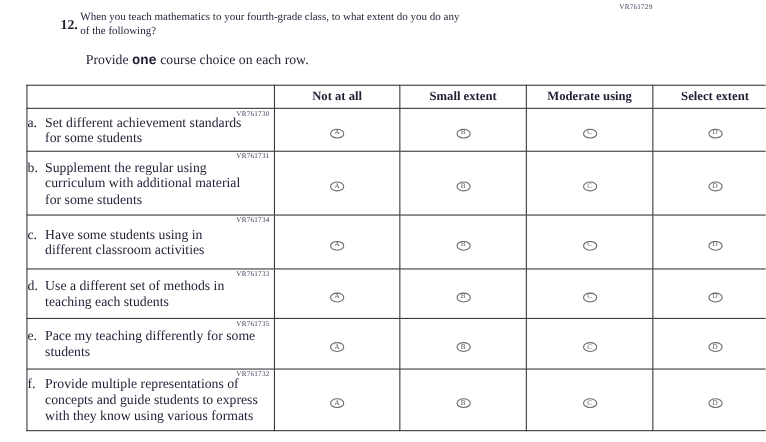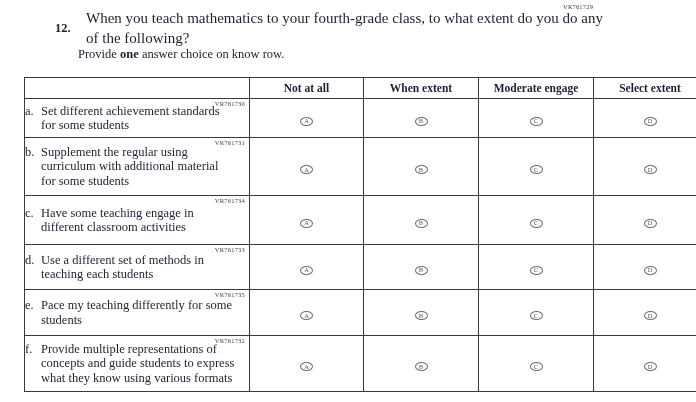--- a/index.html
+++ b/index.html
@@ -15,29 +15,29 @@
   
   .question {
     position:absolute; left:55px; top:9px;
     display:flex; align-items:center;
   }
   .qnum {
     font-weight:bold; font-size:12.5px; line-height:1.3;
     width:18px; flex-shrink:0;
   }
   .qtext {
-    font-size:15px; line-height:1.3;
+    font-size:10px; line-height:1.3;
     white-space:pre-line;
-    margin-left:13px;
+    margin-left:0;
   }
   .instruction {
     position:absolute; left:78px; top:47px;
     font-size:12.5px;
   }
-  .instruction b { font-weight:bold; }
+  .instruction b { font-weight:bold;font-family:Liberation Mono, monospace; }
   .code-top-right {
     position:absolute; left:563px; top:3px;
     font-size:6.5px; color:#3c3c58; letter-spacing:0.2px;
   }
 
   
   table.grid {
     position:absolute; left:24px; top:77px;
     width:682px;
     border-collapse:collapse; table-layout:fixed;
@@ -89,37 +89,37 @@
 
 <div class="code-top-right">VR761729</div>
 
 <div class="question">
   <span class="qnum">12.</span>
   <span class="qtext">When you teach mathematics to your fourth-grade class, to what extent do you do any
 of the following?</span>
 </div>
 
 <div class="instruction">
-  <span>Provide </span><b>one</b><span> answer choice on know row.</span>
+  <span>Provide </span><b>one</b><span> course choice on each row.</span>
 </div>
 
 <table class="grid">
   <colgroup>
     <col style="width:225px">
     <col style="width:114px">
     <col style="width:115px">
     <col style="width:115px">
     <col style="width:113px">
   </colgroup>
   <thead>
     <tr>
       <th></th>
     <th>Not at all</th>
-        <th>When extent</th>
-        <th>Moderate engage</th>
+        <th>Small extent</th>
+        <th>Moderate using</th>
         <th>Select extent</th>
       </tr>
   </thead>
   <tbody>
       <tr>
         <td class="label-cell">
           <span class="cell-code">VR761730</span>
           <div class="row-label">
             <span class="row-letter">a.</span>
             <span class="row-text">Set different achievement standards
@@ -160,21 +160,21 @@
           </span></td>
         <td class="option-cell"><span class="oval">
             <span>D</span>
           </span></td>
       </tr>
       <tr>
         <td class="label-cell">
           <span class="cell-code">VR761734</span>
           <div class="row-label">
             <span class="row-letter">c.</span>
-            <span class="row-text">Have some teaching engage in
+            <span class="row-text">Have some students using in
 different classroom activities</span>
           </div>
         </td>
         <td class="option-cell"><span class="oval">
             <span>A</span>
           </span></td>
         <td class="option-cell"><span class="oval">
             <span>B</span>
           </span></td>
         <td class="option-cell"><span class="oval">
@@ -228,21 +228,21 @@
             <span>D</span>
           </span></td>
       </tr>
       <tr>
         <td class="label-cell">
           <span class="cell-code">VR761732</span>
           <div class="row-label">
             <span class="row-letter">f.</span>
             <span class="row-text">Provide multiple representations of
 concepts and guide students to express
-what they know using various formats</span>
+with they know using various formats</span>
           </div>
         </td>
         <td class="option-cell"><span class="oval">
             <span>A</span>
           </span></td>
         <td class="option-cell"><span class="oval">
             <span>B</span>
           </span></td>
         <td class="option-cell"><span class="oval">
             <span>C</span>

